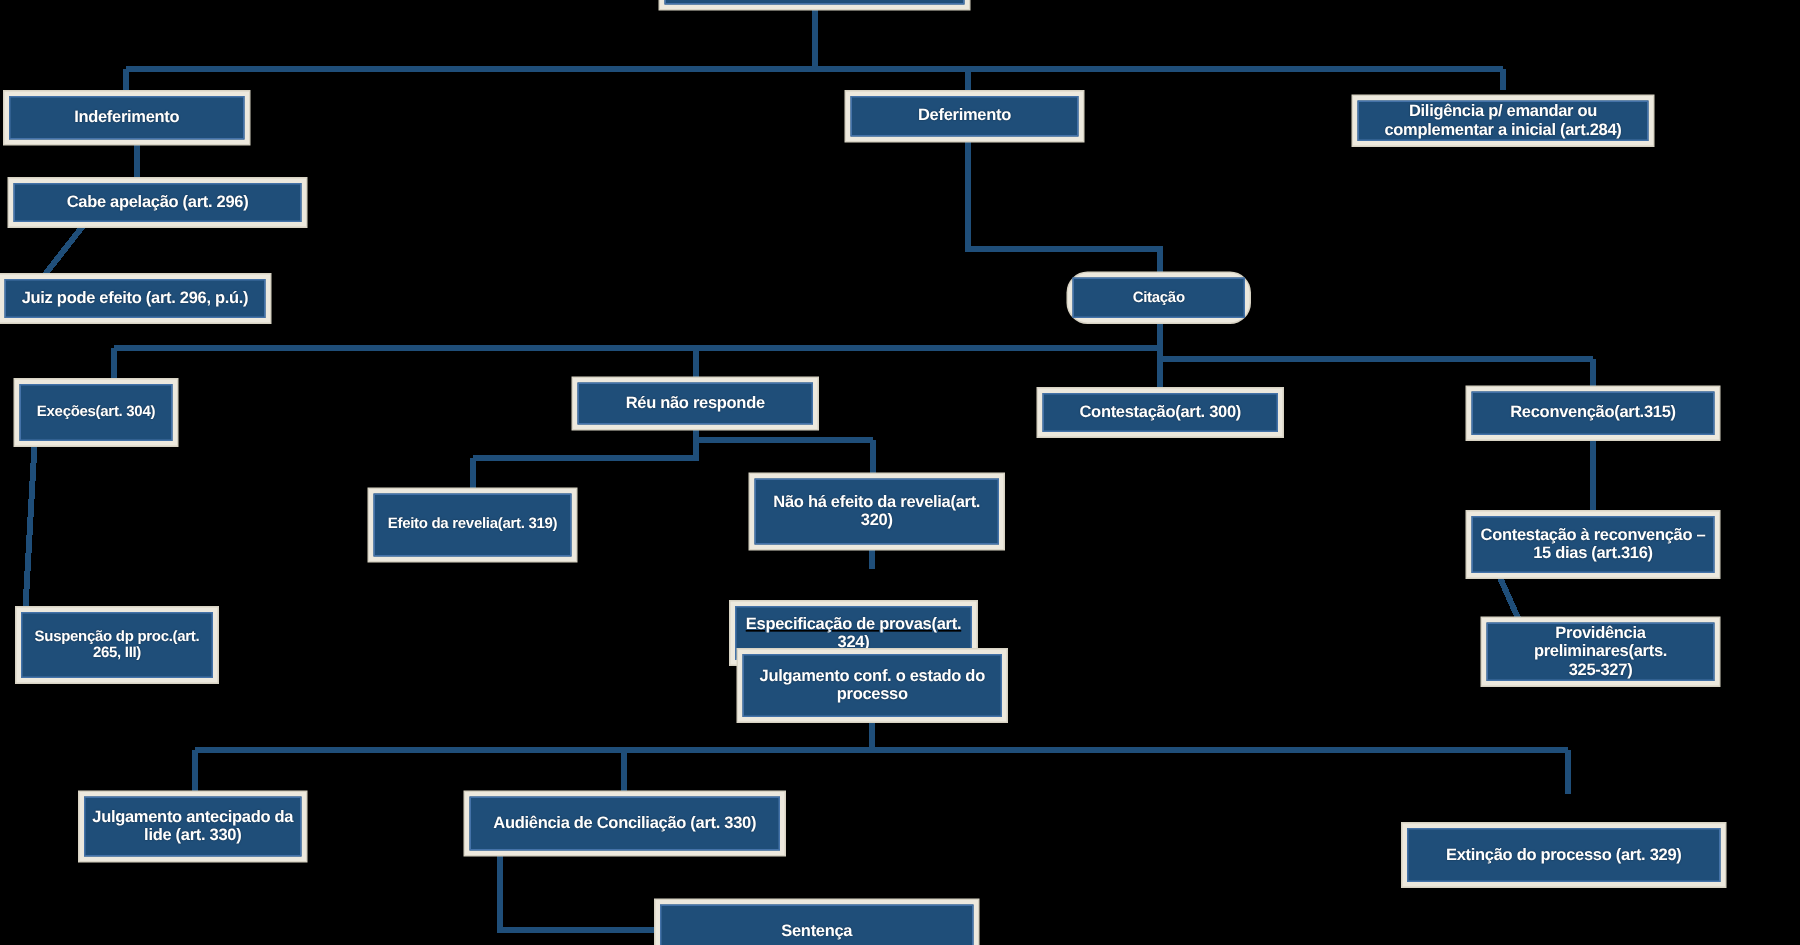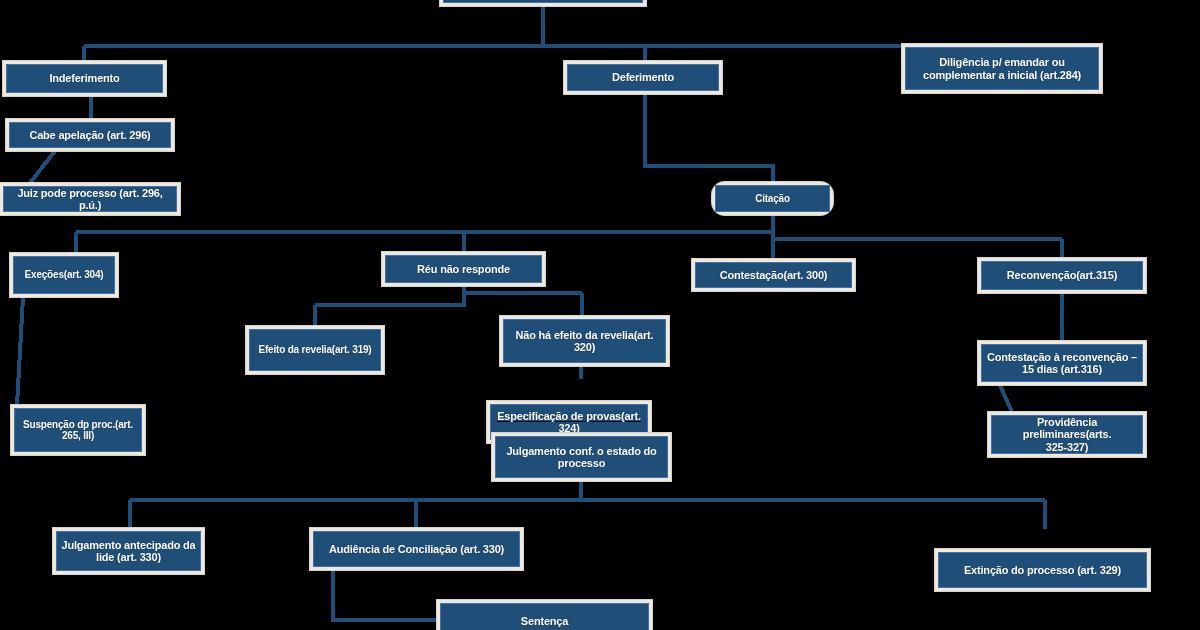--- a/index.html
+++ b/index.html
@@ -123,34 +123,34 @@
       <div class="node" style="left: 3px; top: 61px; width: 163px; height: 35px;">
         <div class="inner">
           <span class="label">Indeferimento</span>
         </div>
       </div>
       <div class="node" style="left: 564px; top: 61px; width: 158px; height: 33px;">
         <div class="inner">
           <span class="label">Deferimento</span>
         </div>
       </div>
-      <div class="node" style="left: 902px; top: 44px; width: 200px; height: 49px;">
+      <div class="node" style="left: 902px; top: 64px; width: 200px; height: 33px;">
         <div class="inner">
           <span class="label">Diligência p/ emandar ou
 complementar a inicial (art.284)</span>
         </div>
       </div>
-      <div class="node" style="left: 6px; top: 119px; width: 168px; height: 32px;">
+      <div class="node" style="left: 6px; top: 119px; width: 198px; height: 32px;">
         <div class="inner">
           <span class="label">Cabe apelação (art. 296)</span>
         </div>
       </div>
       <div class="node" style="left: 0px; top: 183px; width: 180px; height: 32px;">
         <div class="inner">
-          <span class="label">Juiz pode processo (art. 296, p.ú.)</span>
+          <span class="label">Juiz pode efeito (art. 296, p.ú.)</span>
         </div>
       </div>
       <div class="node small" style="left: 712px; top: 182px; width: 121px; height: 33px; border-radius: 13px;">
         <div class="inner">
           <span class="label">Citação</span>
         </div>
       </div>
       <div class="node small" style="left: 10px; top: 253px; width: 108px; height: 44px;">
         <div class="inner">
           <span class="label">Exeções(art. 304)</span>

